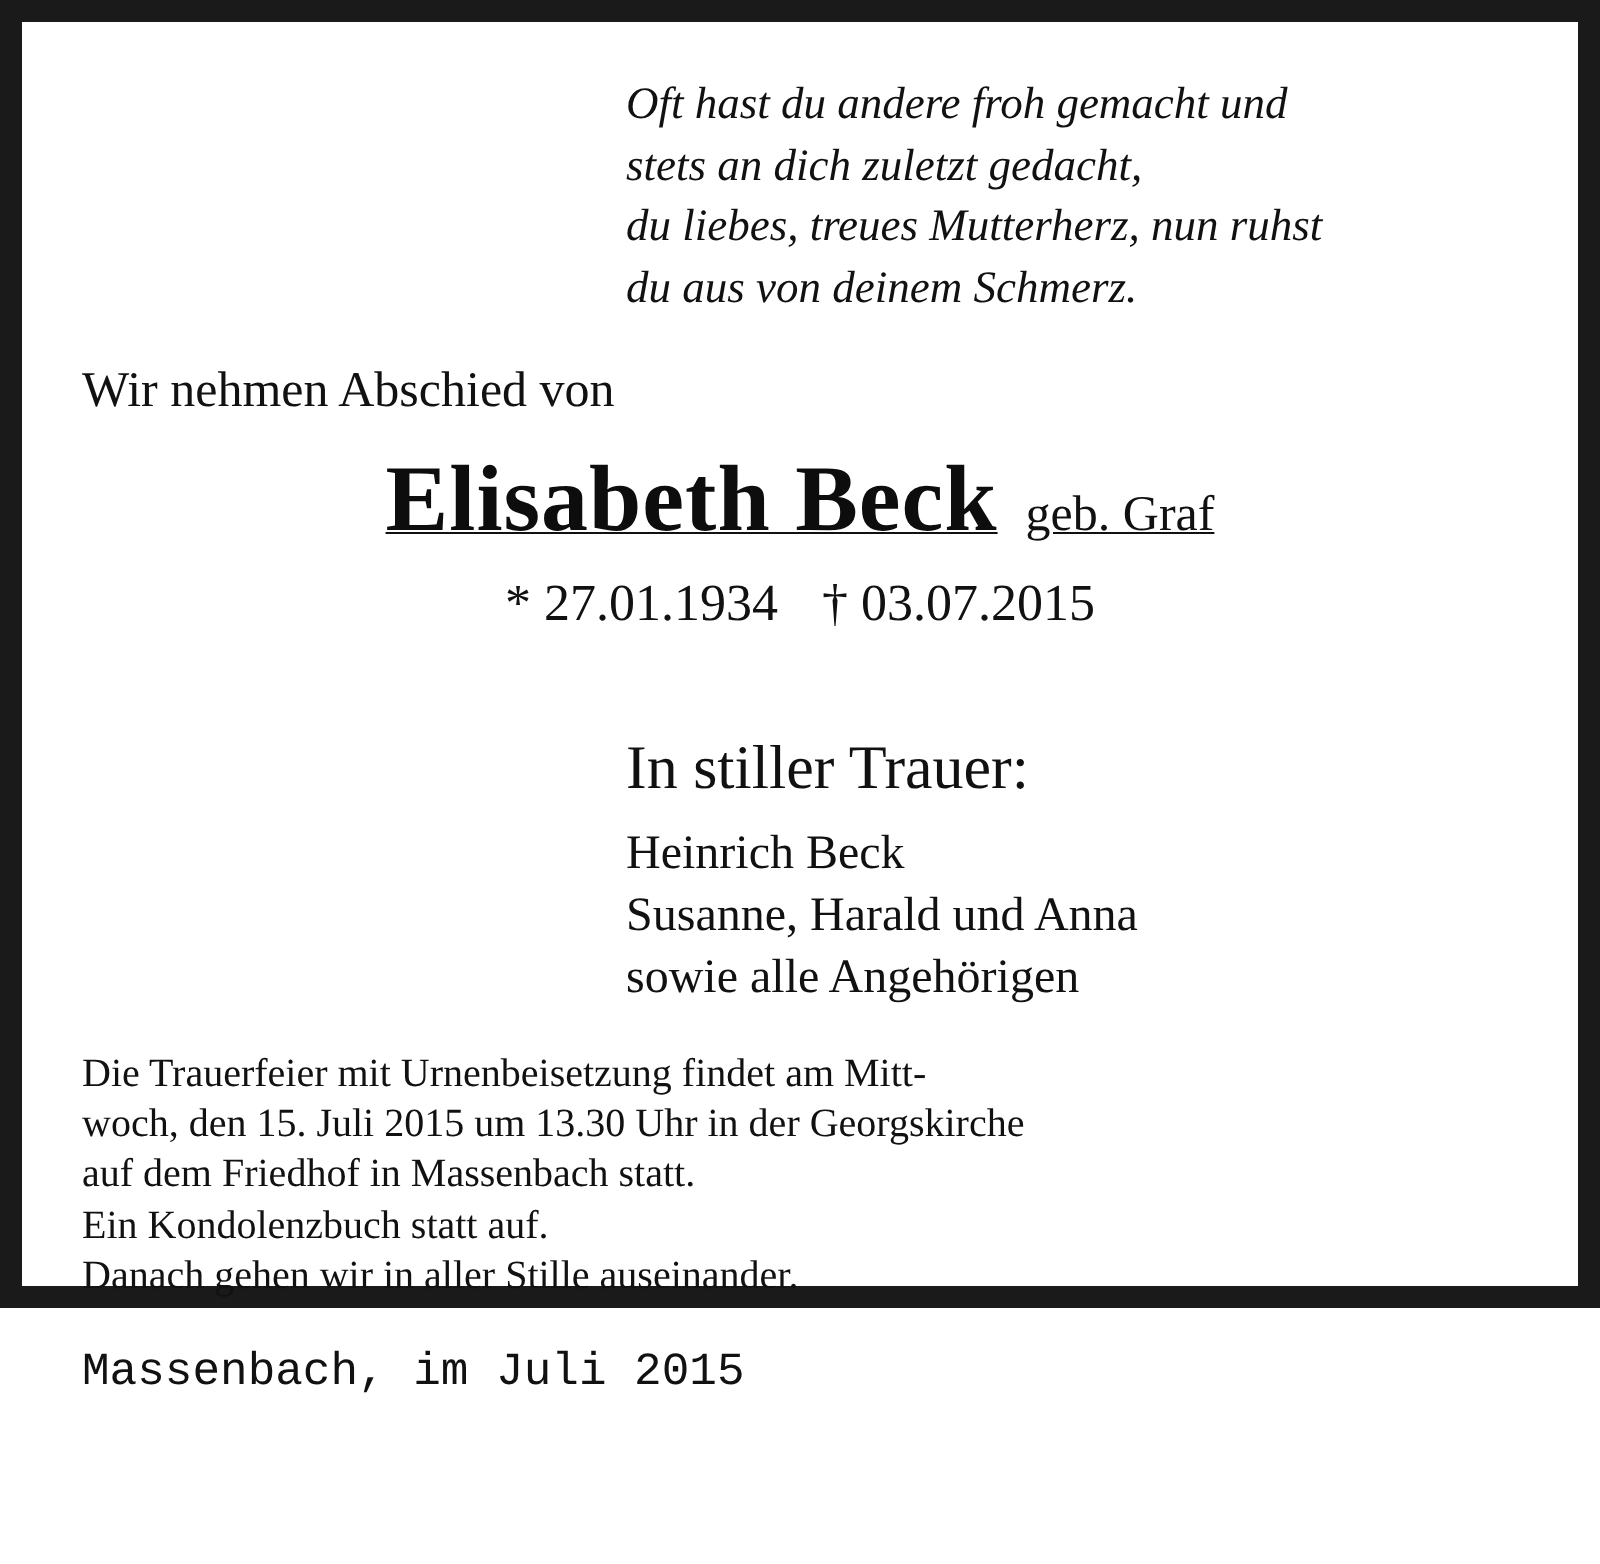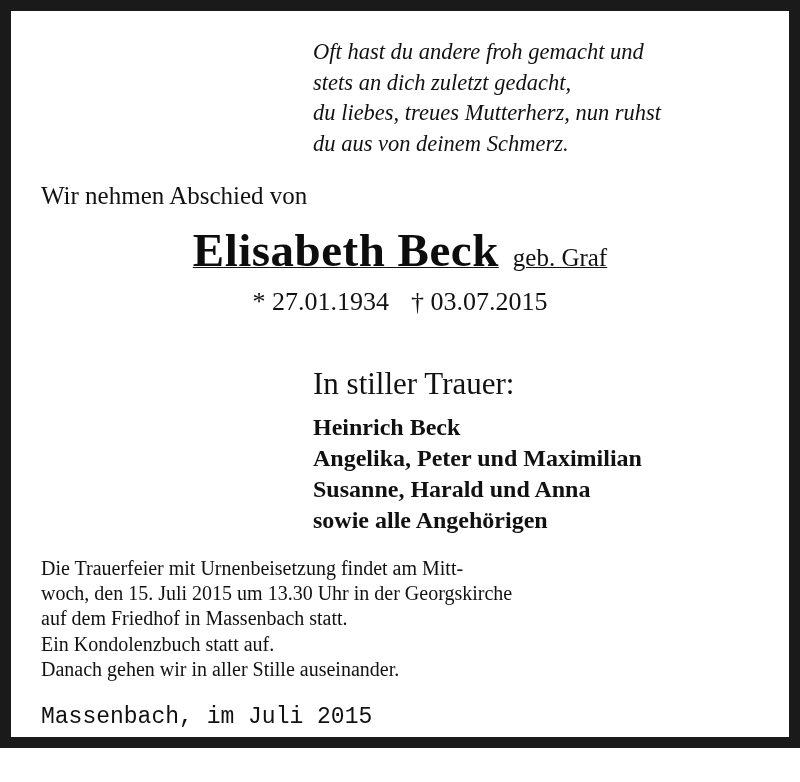--- a/index.html
+++ b/index.html
@@ -9,21 +9,21 @@
   }
   body {
     width: 800px;
     height: 782px;
     font-family: "Liberation Serif", serif;
     color: #111111;
   }
   .obituary {
     box-sizing: border-box;
     width: 800px;
-    height: 748px;
+    height: 654px;
     border: 11px solid #1a1a1a;
     background: #ffffff;
     padding: 26px 30px 10px 30px;
     position: relative;
   }
   .poem {
     margin-left: 272px;
     font-style: italic;
     font-size: 22.5px;
     line-height: 1.36;
@@ -69,21 +69,21 @@
   }
   .mourning-title {
     font-size: 31px;
     line-height: 1.25;
     color: #111111;
     margin-top: 48px;
   }
   .mourners {
     margin-top: 8px;
     font-size: 24px;
-    font-weight: bold;
+    font-weight: normal;
     line-height: 1.29;
     color: #111111;
   }
   .mourners div {
     white-space: nowrap;
   }
   .service {
     margin-top: 20px;
     font-size: 20px;
     line-height: 1.26;
@@ -116,21 +116,20 @@
   </div>
 
   <div class="dates">
     <span>* 27.01.1934</span><span class="sep"></span><span>† 03.07.2015</span>
   </div>
 
   <div class="mourning-block">
     <div class="mourning-title">In stiller Trauer:</div>
     <div class="mourners">
       <div>Heinrich Beck</div>
-      <div>Angelika, Peter und Maximilian</div>
       <div>Susanne, Harald und Anna</div>
       <div>sowie alle Angehörigen</div>
     </div>
   </div>
 
   <div class="service">
     <p>Die Trauerfeier mit Urnenbeisetzung findet am Mitt-</p>
     <p>woch, den 15. Juli 2015 um 13.30 Uhr in der Georgskirche</p>
     <p>auf dem Friedhof in Massenbach statt.</p>
     <p>Ein Kondolenzbuch statt auf.</p>

